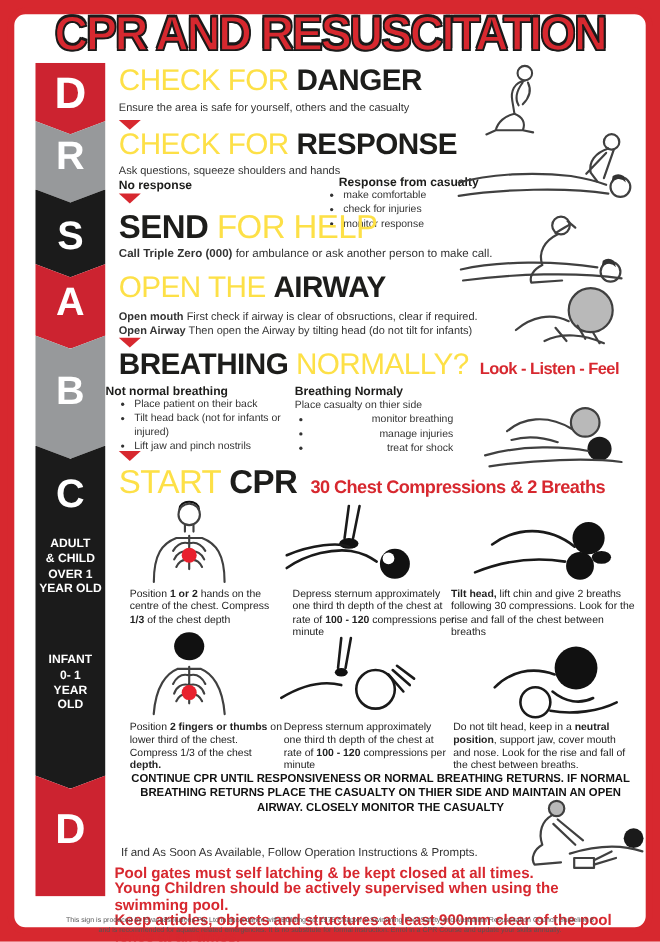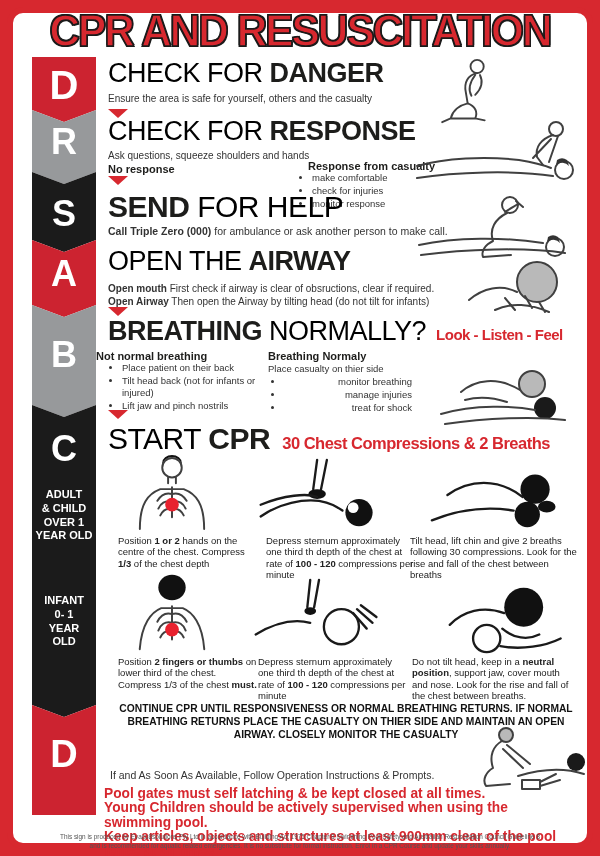--- a/index.html
+++ b/index.html
@@ -31,21 +31,21 @@
   #chev-b .ltr{padding-top:32px;}
   #chev-c .ltr{padding-top:26px;}
   #chev-d2 .ltr{padding-top:30px;font-size:38px;}
   .agelabel{position:absolute;left:32px;width:64px;text-align:center;color:#fff;
             font-weight:bold;font-size:11px;line-height:1.25;white-space:pre-line;}
   #age-adult{top:488px;} #age-infant{top:594px;}
   
   .tri{position:absolute;width:0;height:0;border-left:10px solid transparent;
        border-right:10px solid transparent;border-top:9px solid #d7282f;}
   .h{position:absolute;white-space:nowrap;color:#1d1d1b;font-size:27px;letter-spacing:-0.5px;line-height:1;}
-  .h .lt{font-weight:normal;color:#000000;}
+  .h .lt{font-weight:normal;color:#fde047;}
   .h .bd{font-weight:bold;}
   .sub{position:absolute;font-size:10px;color:#333;}
   .lbl{position:absolute;font-size:11px;font-weight:bold;color:#1d1d1b;}
   .body{position:absolute;font-size:9.5px;color:#333;line-height:1.25;}
   ul.bl{margin:0;padding-left:12px;}
   ul.bl li{margin:0 0 1px 0;}
   .redtext{color:#d7282f;font-weight:bold;}
   .cap{position:absolute;font-size:9.5px;color:#222;line-height:1.2;}
   .ill{position:absolute;}
   .ill svg{width:100%;height:100%;}
@@ -167,21 +167,21 @@
         <path class="lw2" d="M2 64 C32 52 62 50 86 54"></path>
         <circle cx="100" cy="58" r="13" fill="#111"></circle>
         <circle cx="108" cy="32" r="15" fill="#111"></circle>
         <path class="lw2" d="M95 40 C70 20 40 22 18 38"></path>
         <ellipse cx="120" cy="50" rx="9" ry="6" fill="#111"></ellipse>
       </svg>
   </div>
 
   <div class="cap" style="top:535px;left:118px;width:138px;"><span>Position </span><span style="font-weight: bold;">1 or 2</span><span> hands on the centre  of the chest. Compress </span><span style="font-weight: bold;">1/3</span><span> of the chest depth</span></div>
   <div class="cap" style="top:535px;left:266px;width:148px;"><span>Depress sternum approximately one third th depth of the chest at rate of </span><span style="font-weight: bold;">100 - 120</span><span> compressions per minute</span></div>
-  <div class="cap" style="top:535px;left:410px;width:168px;"><span style="font-weight: normal;">Tilt head,</span><span> lift chin and give 2 breaths following 30 compressions. Look for the rise and fall of the chest between breaths</span></div>
+  <div class="cap" style="top:535px;left:410px;width:168px;"><span style="font-weight: bold;">Tilt head,</span><span> lift chin and give 2 breaths following 30 compressions. Look for the rise and fall of the chest between breaths</span></div>
 
   <div class="ill" style="top:574px;left:128px;width:88px;height:78px;">
     <svg viewBox="0 0 90 78">
         <ellipse cx="45" cy="13" rx="14" ry="13" fill="#111"></ellipse>
         <path class="lw" d="M12 76 C14 50 24 38 34 34 L56 34 C66 38 76 50 78 76"></path>
         <path class="lw" d="M45 32 L45 66 M45 40 C38 38 33 42 30 48 M45 40 C52 38 57 42 60 48 M45 49 C38 47 33 51 31 57 M45 49 C52 47 57 51 59 57 M45 58 C39 56 35 60 33 64 M45 58 C51 56 55 60 57 64"></path>
         <circle cx="45" cy="56" r="7" fill="#e8212e"></circle>
       </svg>
   </div>
   <div class="ill" style="top:578px;left:252px;width:134px;height:74px;">
@@ -196,21 +196,21 @@
   <div class="ill" style="top:582px;left:442px;width:140px;height:72px;">
     <svg viewBox="0 0 140 74">
         <circle cx="82" cy="26" r="20" fill="#111"></circle>
         <path class="lw2" d="M62 32 C40 24 20 30 6 44"></path>
         <path class="lw2" d="M60 48 C72 58 86 60 98 54"></path>
         <circle class="lw2" cx="44" cy="58" r="14"></circle>
         <path class="lw2" d="M58 66 C80 70 104 66 120 58"></path>
       </svg>
   </div>
 
-  <div class="cap" style="top:656px;left:118px;width:140px;"><span>Position </span><span style="font-weight: bold;">2 fingers or thumbs</span><span> on lower third of the chest. Compress 1/3 of the chest </span><span style="font-weight: bold;">must.</span></div>
+  <div class="cap" style="top:656px;left:118px;width:140px;"><span>Position </span><span style="font-weight: bold;">2 fingers or thumbs</span><span> on lower third of the chest. Compress 1/3 of the chest </span><span style="font-weight: bold;">depth.</span></div>
   <div class="cap" style="top:656px;left:258px;width:150px;"><span>Depress sternum approximately one third th depth of the chest at rate of </span><span style="font-weight: bold;">100 - 120</span><span> compressions per minute</span></div>
   <div class="cap" style="top:656px;left:412px;width:162px;"><span>Do not tilt head, keep in a </span><span style="font-weight: bold;">neutral position</span><span>, support jaw, cover mouth and nose. Look for the rise and fall of the chest between breaths.</span></div>
 
   <div class="continue" style="top:702px;">CONTINUE CPR UNTIL RESPONSIVENESS OR NORMAL BREATHING RETURNS. IF NORMAL BREATHING RETURNS PLACE THE CASUALTY ON THIER SIDE AND MAINTAIN AN OPEN AIRWAY. CLOSELY MONITOR THE CASUALTY</div>
 
   <div class="sub" style="top:769px;left:110px;font-size:10.5px;">If and As Soon As Available, Follow Operation Instructions &amp; Prompts.</div>
 
   <div class="warn" style="top:786px;">
     <div>Pool gates must self latching &amp; be kept closed at all times.</div>
     <div>Young Children should be actively supervised when using the swimming pool.</div>

